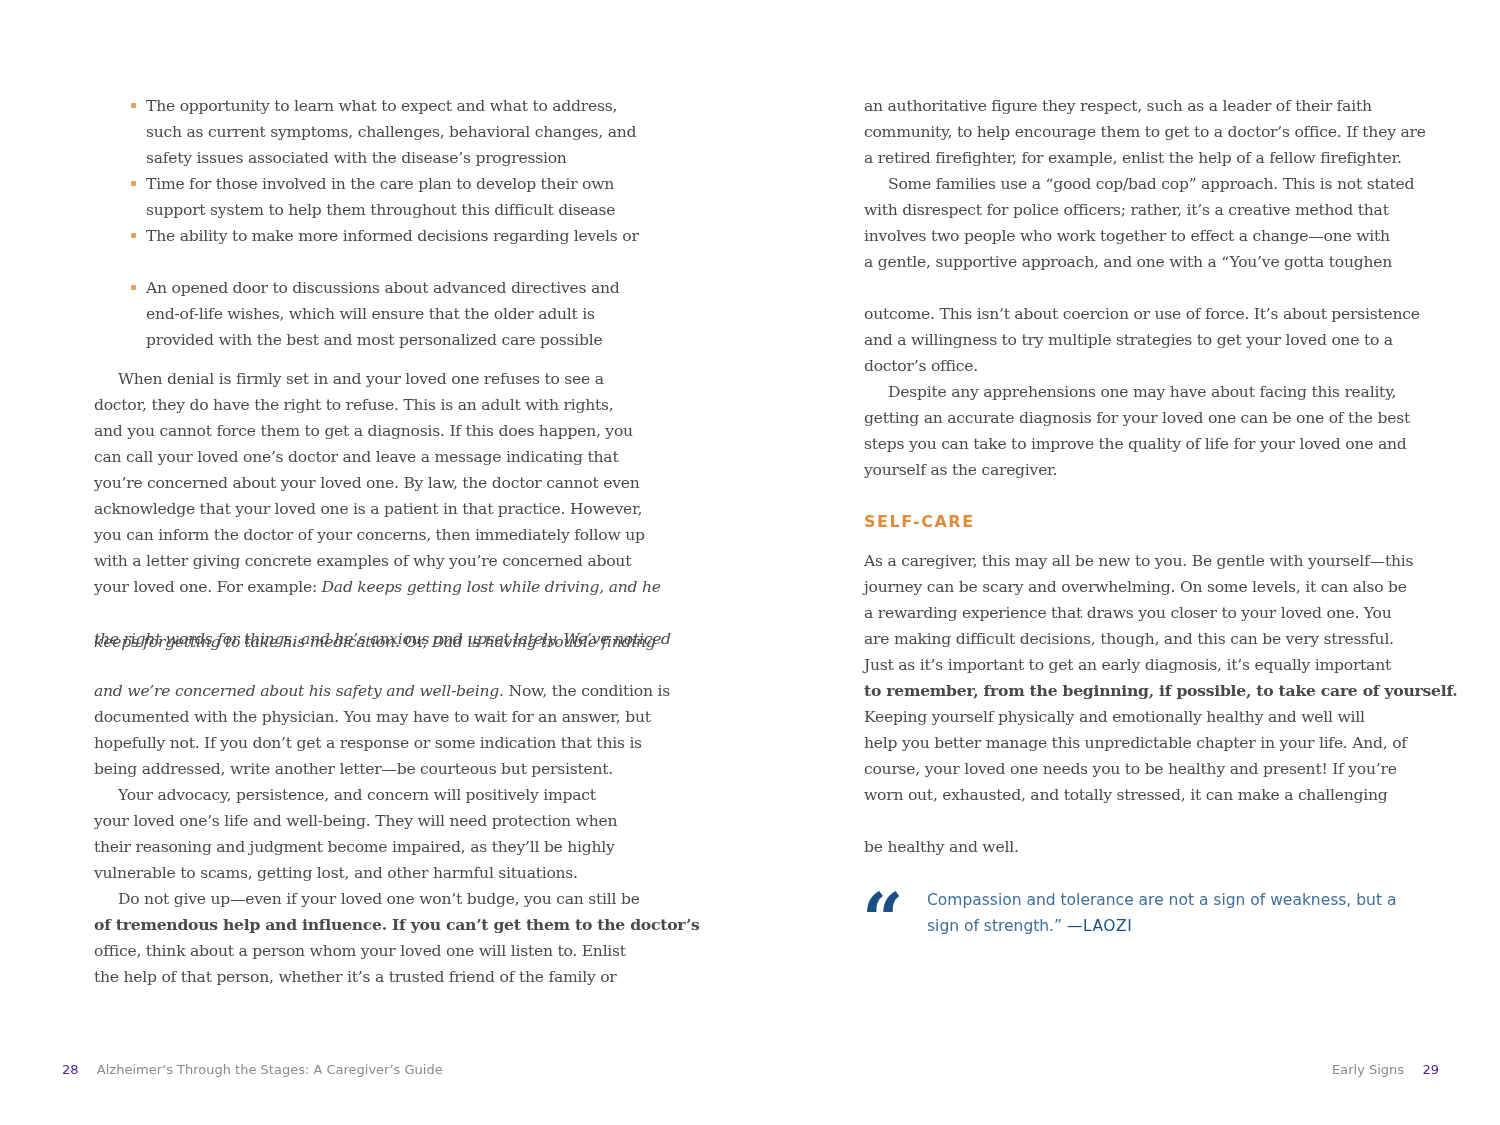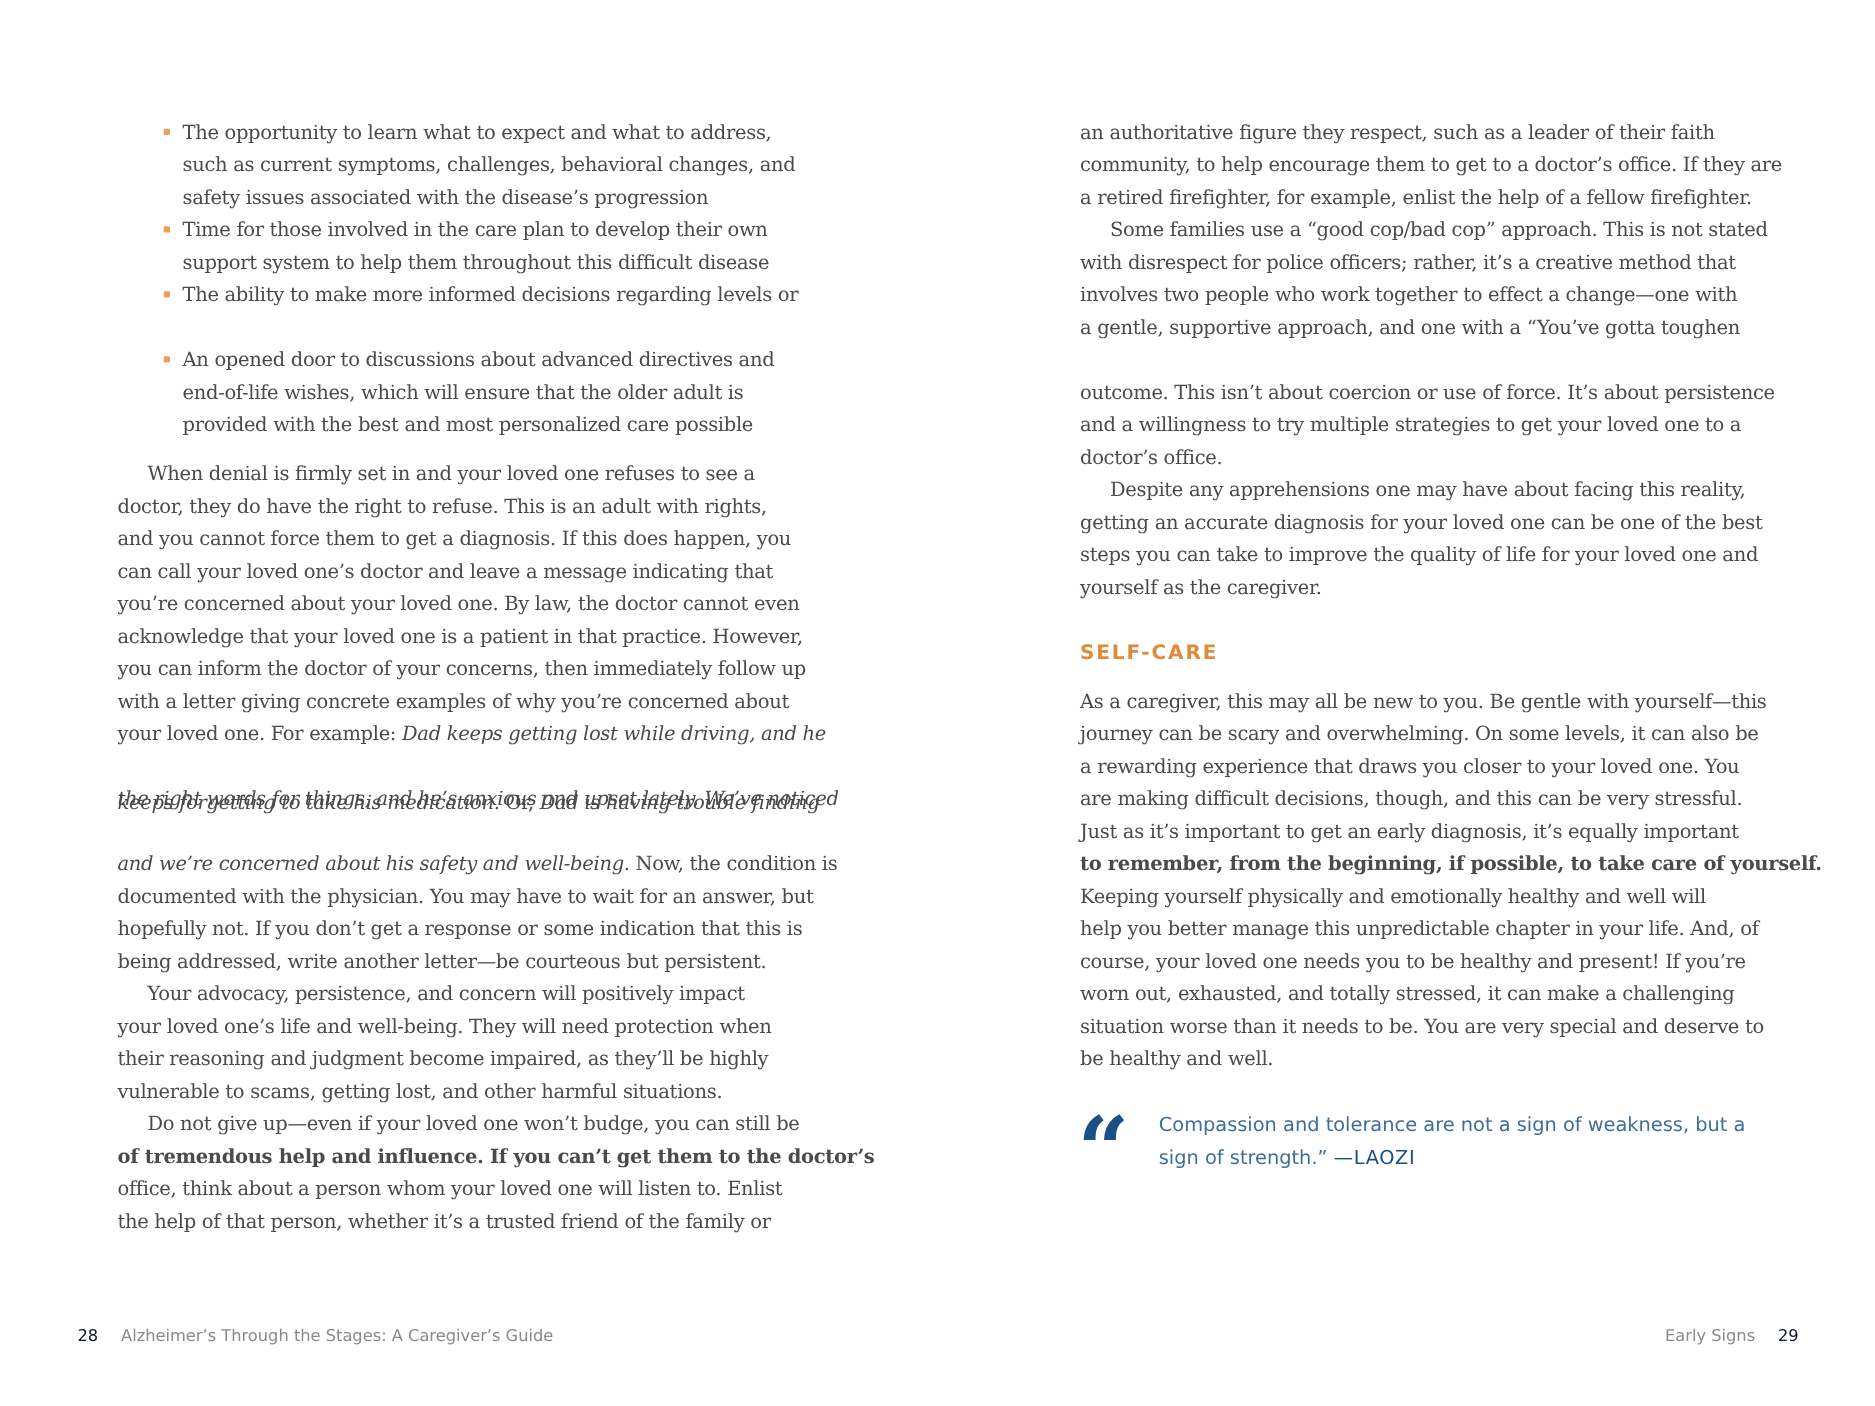--- a/index.html
+++ b/index.html
@@ -49,21 +49,21 @@
   }
   .quote-author { color: #1c4f86; letter-spacing: 0.5px; }
   .footer {
     position: absolute;
     top: 1062px;
     font-family: "DejaVu Sans", "Liberation Sans", sans-serif;
     font-size: 13px;
     color: #8a8a8a;
     white-space: nowrap;
   }
-  .pgnum { color: #0f172a; }
+  .pgnum { color: #4c1d95; }
 </style>
 </head>
 <body>
 
 <div class="page page-left">
 
   <span class="bullet" style="left:131px; top:103px;"></span>
   <div class="line" style="left:146px; top:96px;">The opportunity to learn what to expect and what to address,</div>
   <div class="line" style="left:146px; top:148px;">safety issues associated with the disease’s progression</div>
   <div class="line" style="left:146px; top:122px;">such as current symptoms, challenges, behavioral changes, and</div>
@@ -132,21 +132,20 @@
   <div class="line" style="left:114px; top:551px;">As a caregiver, this may all be new to you. Be gentle with yourself—this</div>
   <div class="line" style="left:114px; top:577px;">journey can be scary and overwhelming. On some levels, it can also be</div>
   <div class="line" style="left:114px; top:603px;">a rewarding experience that draws you closer to your loved one. You</div>
   <div class="line" style="left:114px; top:629px;">are making difficult decisions, though, and this can be very stressful.</div>
   <div class="line" style="left:114px; top:655px;">Just as it’s important to get an early diagnosis, it’s equally important</div>
   <div class="line" style="left:114px; top:681px;font-weight:bold;">to remember, from the beginning, if possible, to take care of yourself.</div>
   <div class="line" style="left:114px; top:707px;">Keeping yourself physically and emotionally healthy and well will</div>
   <div class="line" style="left:114px; top:733px;">help you better manage this unpredictable chapter in your life. And, of</div>
   <div class="line" style="left:114px; top:759px;">course, your loved one needs you to be healthy and present! If you’re</div>
   <div class="line" style="left:114px; top:785px;">worn out, exhausted, and totally stressed, it can make a challenging</div>
-  <div class="line" style="left:114px; top:811px;">situation worse than it needs to be. You are very special and deserve to</div>
   <div class="line" style="left:114px; top:837px;">be healthy and well.</div>
 
   <div class="quote-mark" style="left:112px; top:884px;">“</div>
   <div class="quote-line" style="left:177px; top:890px;">Compassion and tolerance are not a sign of weakness, but a</div>
   <div class="quote-line" style="left:177px; top:916px;">
     <span>sign of strength.” </span><span class="quote-author">—LAOZI</span>
   </div>
 
   <div class="footer" style="left:582px;">
     <span>Early Signs</span>

